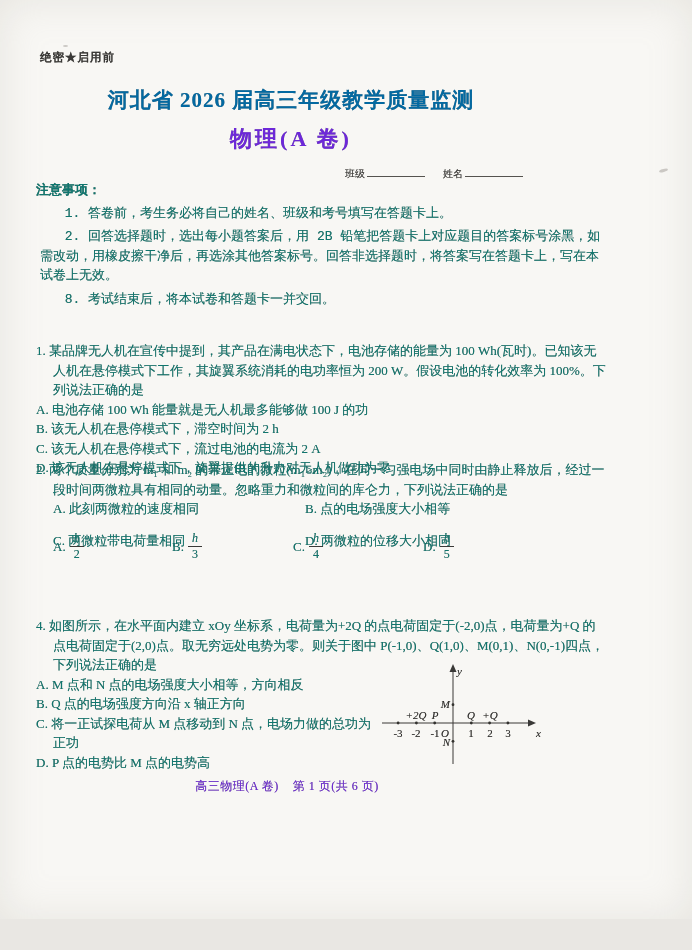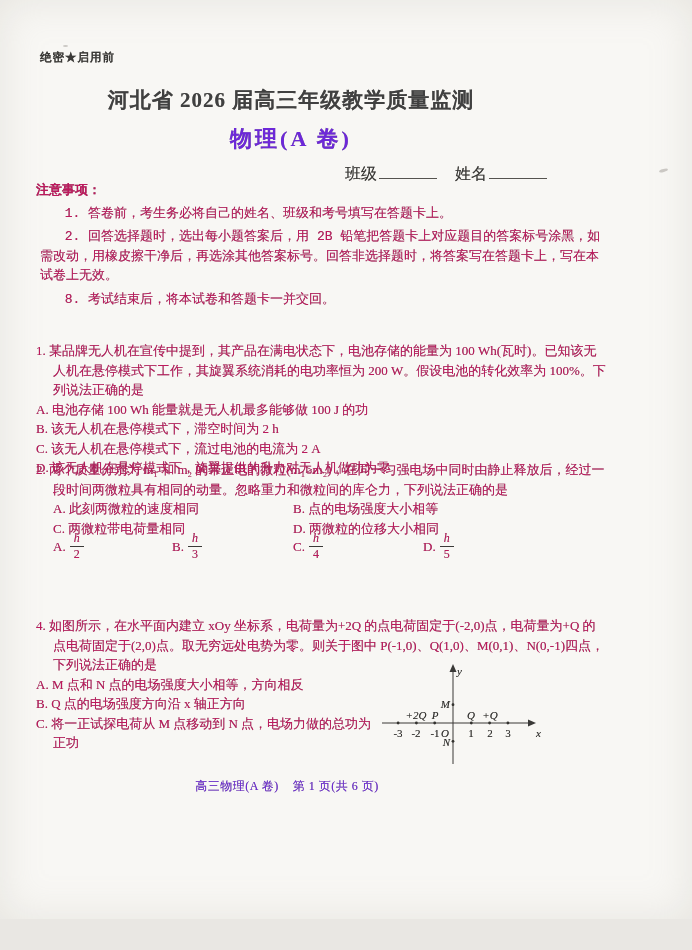--- a/index.html
+++ b/index.html
@@ -14,50 +14,50 @@
     box-shadow:inset 0 0 40px rgba(180,175,165,.25);
     color:#2e2d2b;
   }
   .txt{ text-shadow:0 0 .5px rgba(70,68,64,.6); }
   .secret{
     position:absolute;left:40px;top:50px;
     font-size:11.5px;letter-spacing:1px;font-weight:bold;color:#3a3937;
   }
   .title{
     position:absolute;left:8px;top:86px;width:566px;
-    text-align:center;font-size:21px;font-weight:bold;color:#404040;
+    text-align:center;font-size:21px;font-weight:bold;color:#0369a1;
     letter-spacing:1px;
   }
   .subtitle{
     position:absolute;left:8px;top:124px;width:566px;
     text-align:center;font-size:22px;font-weight:bold;color:#6d28d9;
     letter-spacing:3px;
   }
   .fields{
-    position:absolute;left:345px;top:164px;font-size:16px;color:#3a3937;
+    position:absolute;left:345px;top:164px;font-size:10px;color:#3a3937;
   }
   .blank-line{
     display:inline-block;width:58px;border-bottom:1px solid #55534f;height:12px;
     margin-left:2px;
   }
   .fields .gap{display:inline-block;width:18px;}
-  .block{position:absolute;left:36px;width:570px;font-size:13px;line-height:19.5px;color:#be185d;}
+  .block{position:absolute;left:36px;width:570px;font-size:13px;line-height:19.5px;color:#0f766e;}
   .notice{top:180px;}
   .notice-head{font-weight:bold;}
   .notice p{margin:4px;text-indent:1.9em;font-family:Liberation Mono, monospace;}
   .section-head{
     top:301px;font-weight:bold;
     padding-left:1.85em;text-indent:-1.85em;width:575px;
   }
   .question{margin:0;}
   .stem{padding-left:17px;text-indent:-17px;margin:0;}
   .opt{padding-left:17px;text-indent:-17px;margin:0;}
   .q1{top:341px;}
   .q2{top:460px;}
-  .q2-opts{display:grid;grid-template-columns:240px auto;padding-left:17px;}
+  .q2-opts{display:grid;grid-template-columns:240px auto;padding-left:17px;gap:12px;}
   .q3{top:527px;}
   .frac-row{position:relative;height:36px;margin-top:5px;}
   .frac-opt{position:absolute;top:0;white-space:nowrap;}
   .frac-opt .lab{vertical-align:middle;}
   .frac{
     display:inline-block;vertical-align:middle;text-align:center;
     font-size:12px;line-height:13px;margin-left:4px;font-style:italic;
   }
   .frac .num{display:block;border-bottom:1px solid #3a3937;padding:0 4px 1px;}
   .frac .den{display:block;padding-top:1px;font-style:normal;}
@@ -129,20 +129,21 @@
       <span class="frac-opt fo-d"><span class="lab">D.</span><span class="frac"><span class="num">h</span><span class="den">5</span></span></span>
     </div>
   </div>
 
   <div class="block q4 question txt" style="position:absolute;">
     <p class="stem">4. 如图所示，在水平面内建立 xOy 坐标系，电荷量为+2Q 的点电荷固定于(-2,0)点，电荷量为+Q 的点电荷固定于(2,0)点。取无穷远处电势为零。则关于图中 P(-1,0)、Q(1,0)、M(0,1)、N(0,-1)四点，下列说法正确的是</p>
     <div class="q4-opts">
       <div class="opt">A. M 点和 N 点的电场强度大小相等，方向相反</div>
       <div class="opt">B. Q 点的电场强度方向沿 x 轴正方向</div>
       <div class="opt">C. 将一正试探电荷从 M 点移动到 N 点，电场力做的总功为正功</div>
+      <div class="opt">D. P 点的电势比 M 点的电势高</div>
     </div>
 
     <svg class="figure" viewBox="0 0 180 116" xmlns="http://www.w3.org/2000/svg">
 
       <line x1="6" y1="65" x2="154" y2="65"></line>
       <polygon points="152,61.5 152,68.5 160,65"></polygon>
       <line x1="77" y1="106" x2="77" y2="12"></line>
       <polygon points="73.5,14 80.5,14 77,6"></polygon>
 
       <circle cx="22.1" cy="65" r="1.4"></circle>

